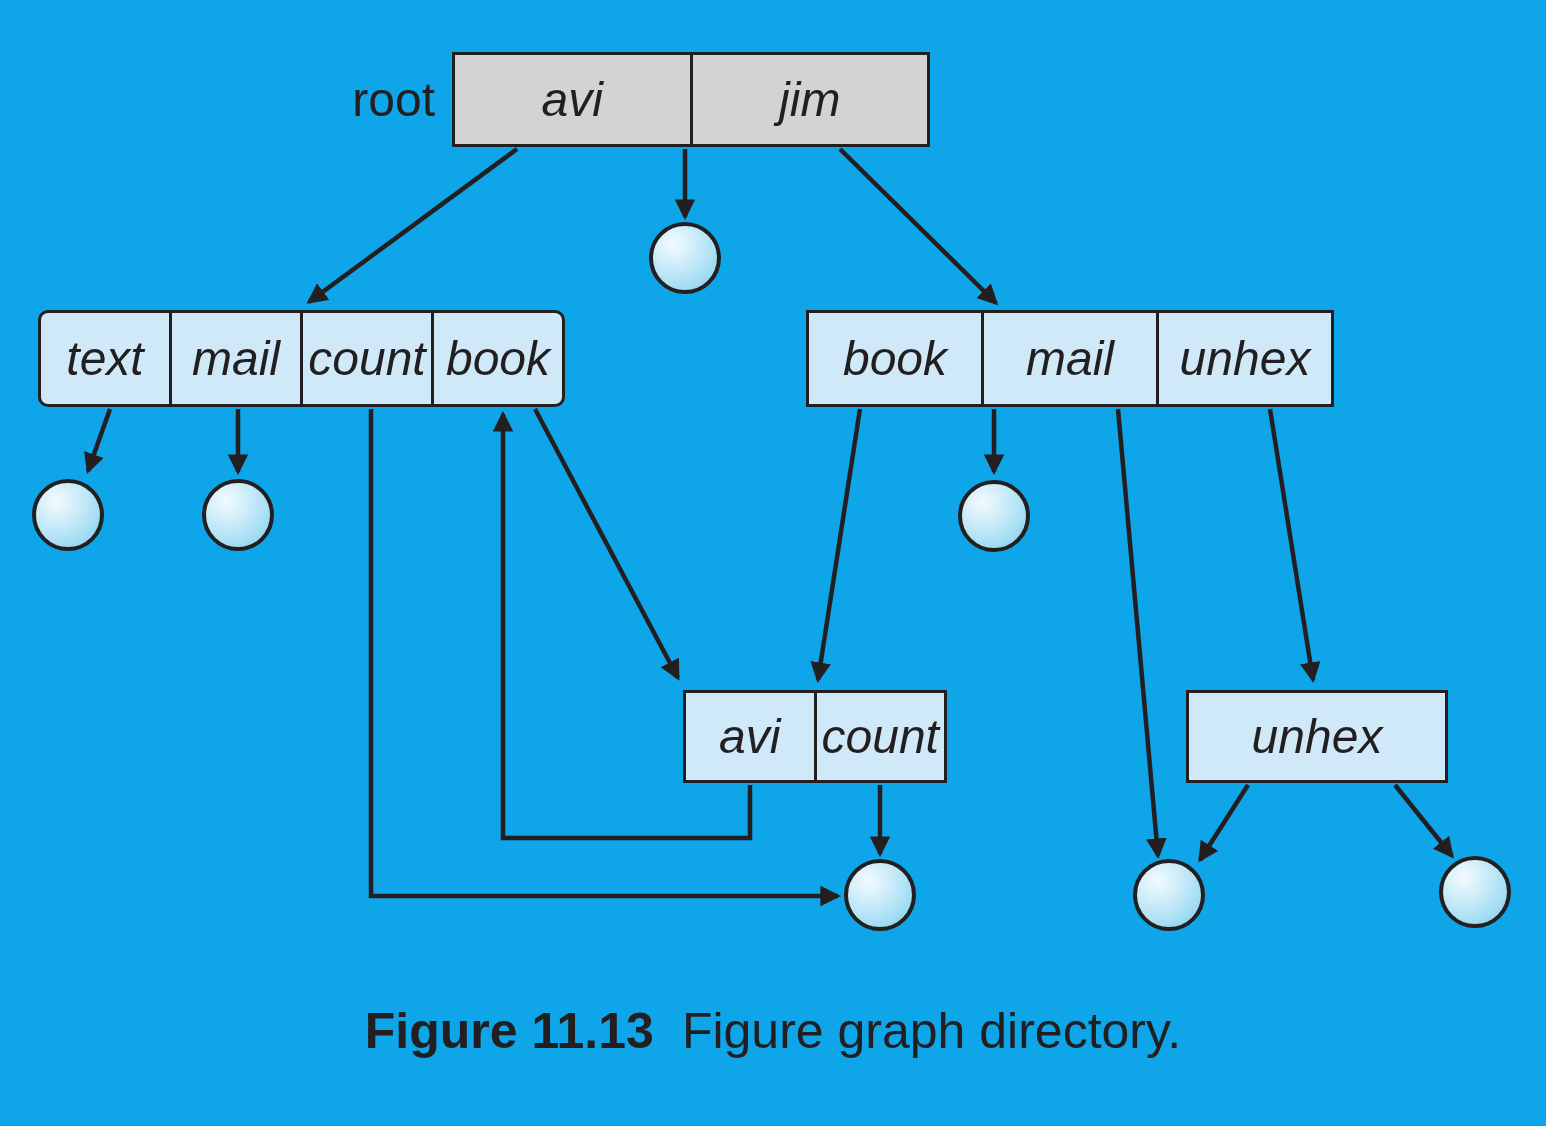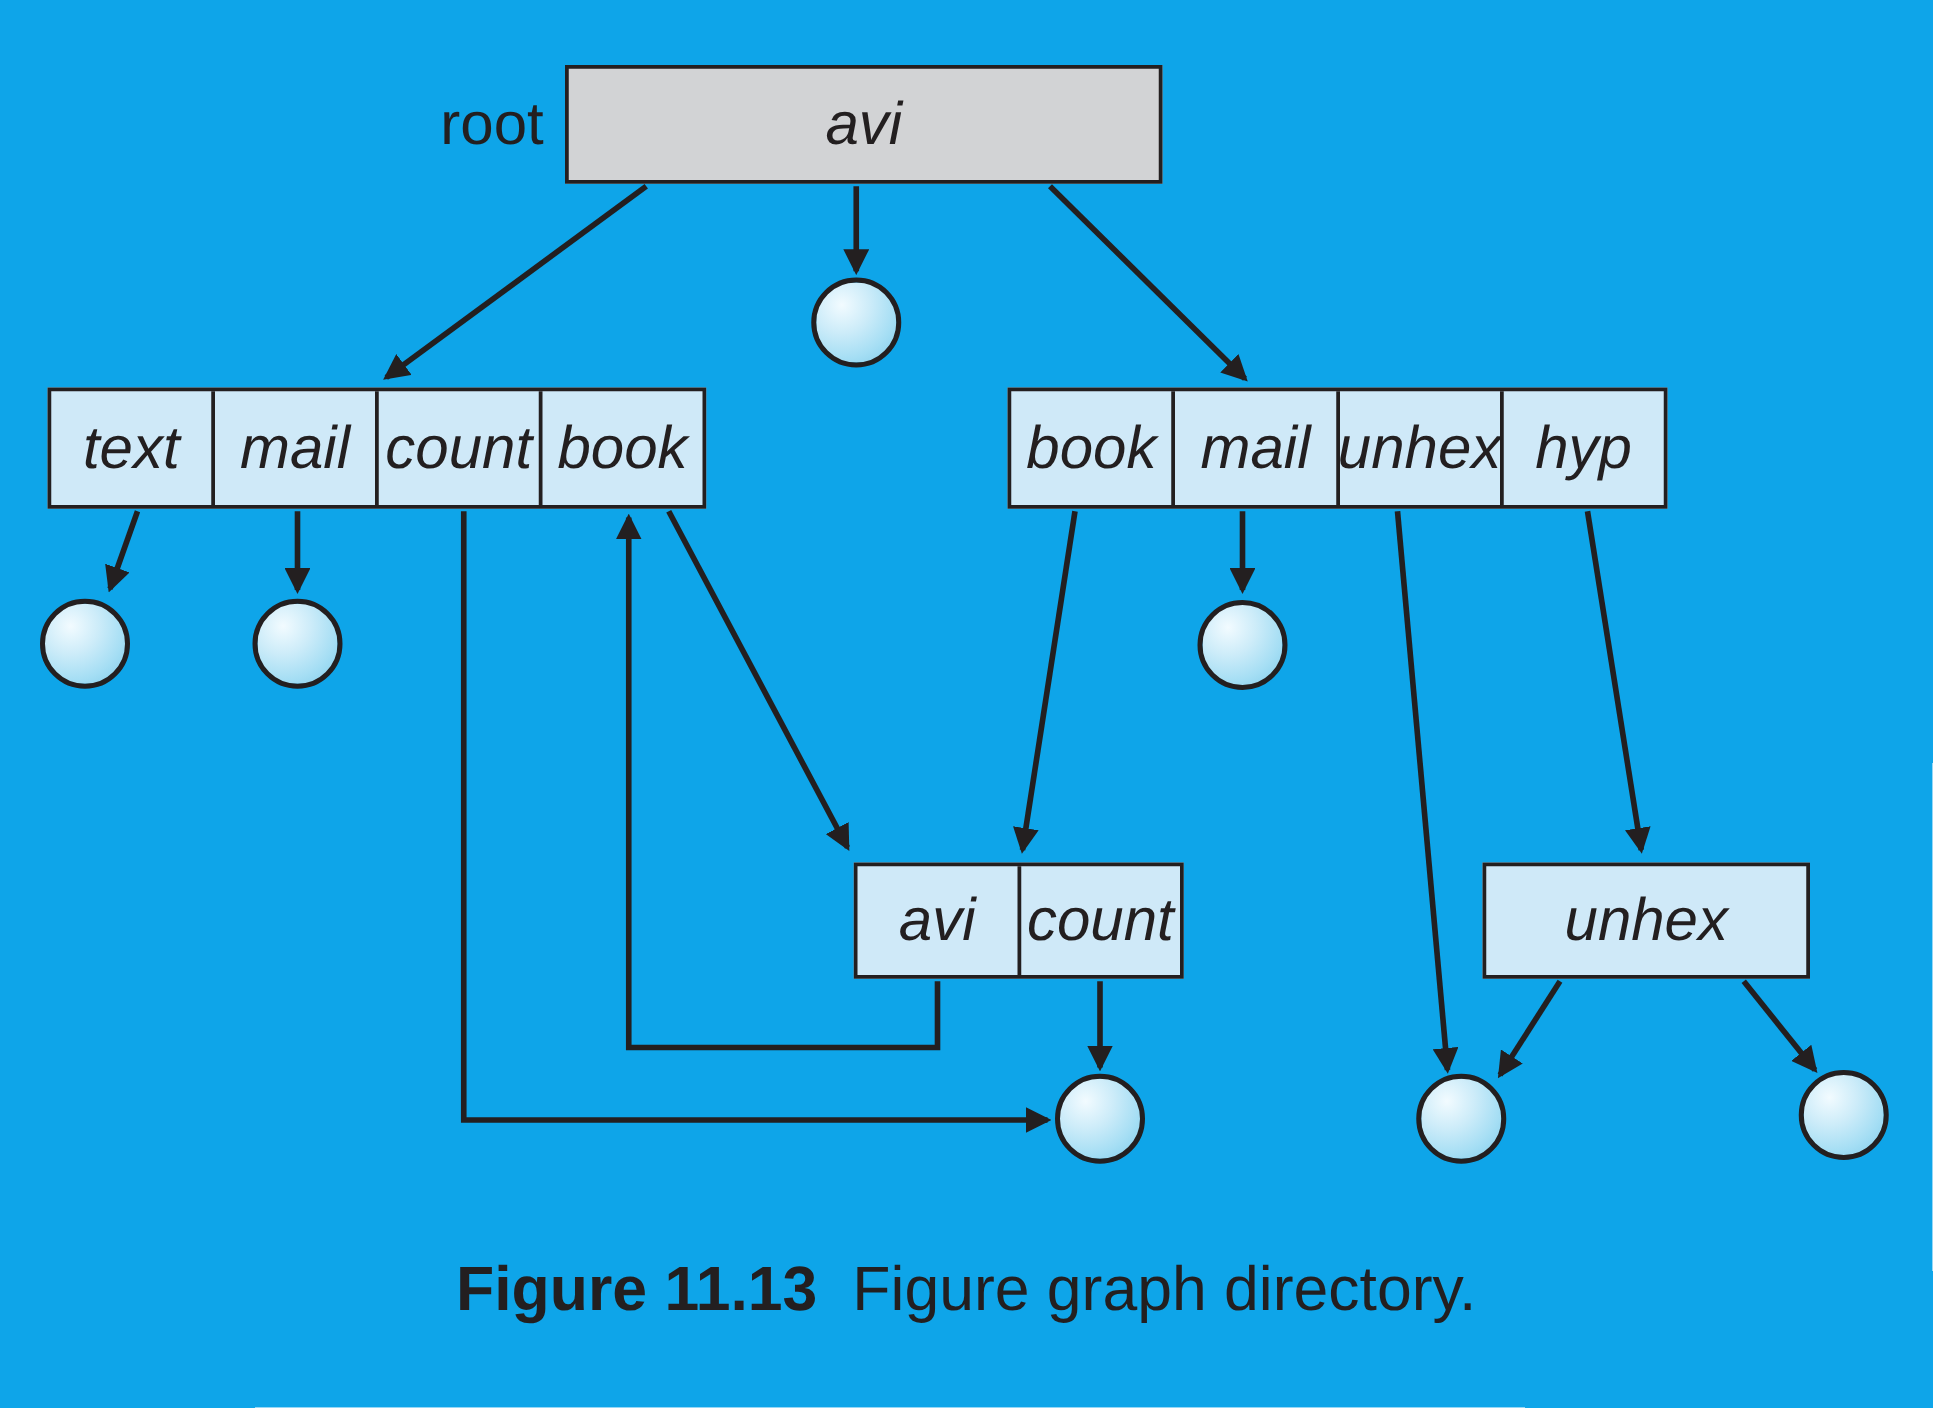--- a/index.html
+++ b/index.html
@@ -108,34 +108,34 @@
     <line x1="1270" y1="409" x2="1313" y2="680" marker-end="url(#arw)"></line>
     <line x1="880" y1="785" x2="880" y2="854" marker-end="url(#arw)"></line>
     <line x1="1248" y1="785" x2="1200" y2="860" marker-end="url(#arw)"></line>
     <line x1="1395" y1="785" x2="1452" y2="856" marker-end="url(#arw)"></line>
   </svg>
 
   <div class="root-label">root</div>
 
   <div class="dir-box root-fill" style="left:452px; top:52px; width:478px; height:95px;">
     <div class="dir-cell">avi</div>
+    <div class="dir-cell">jim</div>
   </div>
 
-  <div class="dir-box" style="left:38px; top:310px; width:527px; height:97px;">
+  <div class="dir-box" style="left:38px; top:310px; width:527px; height:97px;border-radius:10px;">
     <div class="dir-cell">text</div>
     <div class="dir-cell">mail</div>
     <div class="dir-cell">count</div>
     <div class="dir-cell">book</div>
   </div>
 
   <div class="dir-box" style="left:806px; top:310px; width:528px; height:97px;">
     <div class="dir-cell">book</div>
     <div class="dir-cell">mail</div>
     <div class="dir-cell">unhex</div>
-    <div class="dir-cell">hyp</div>
   </div>
 
   <div class="dir-box" style="left:683px; top:690px; width:264px; height:93px;">
     <div class="dir-cell">avi</div>
     <div class="dir-cell">count</div>
   </div>
 
   <div class="dir-box" style="left:1186px; top:690px; width:262px; height:93px;">
     <div class="dir-cell">unhex</div>
   </div>

